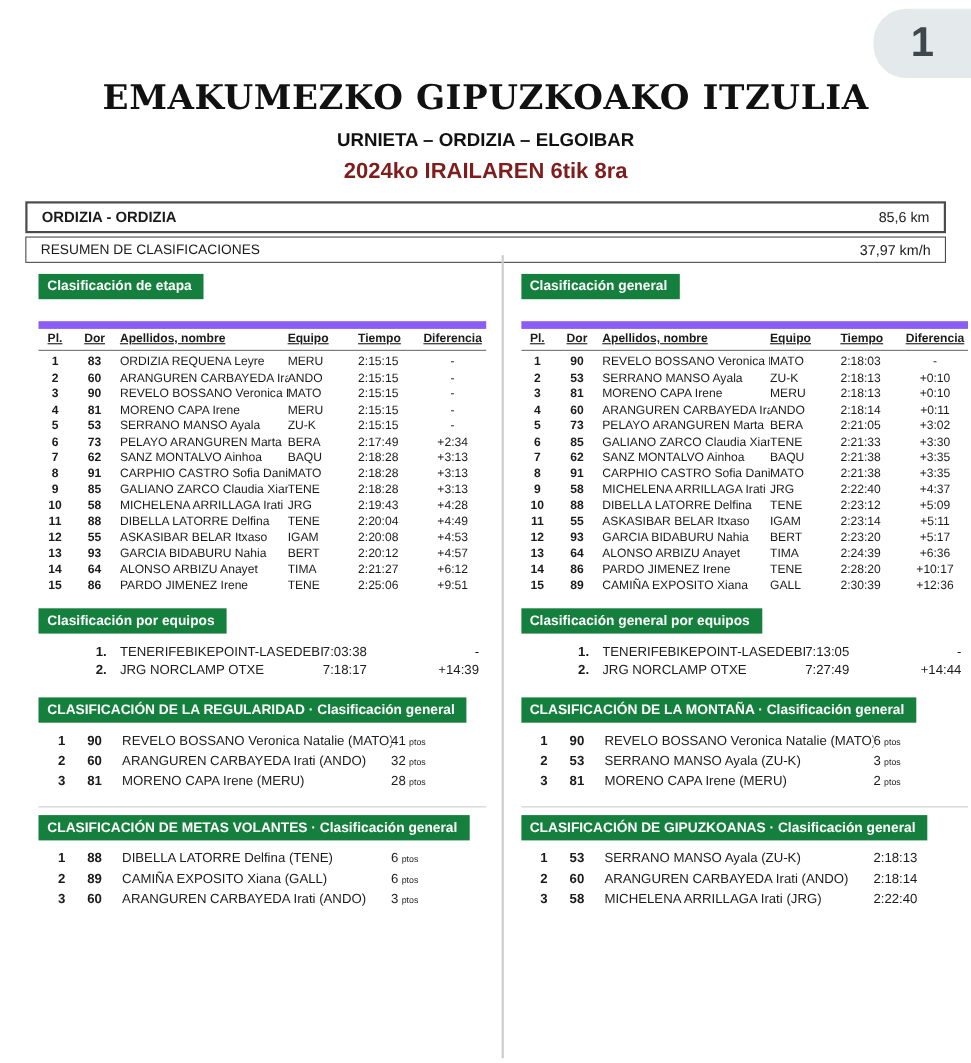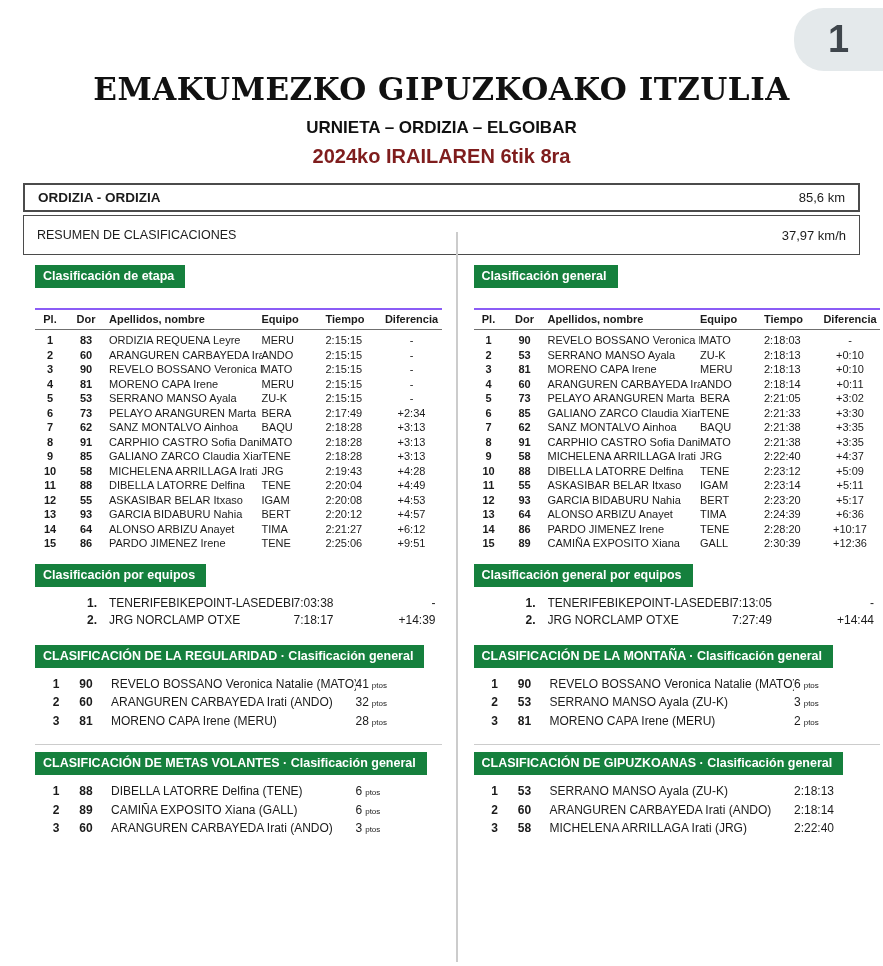--- a/index.html
+++ b/index.html
@@ -30,21 +30,21 @@
   }
   .doc-subtitle { margin-top:11px; font-weight:bold; font-size:17px; color:#111; }
   .doc-dates   { margin-top:7px;  font-weight:bold; font-size:20px; color:#7f1d1d; }
   
   .summary { margin:15px 23px 0 23px; }
   .sum-row {
     border:2px solid #4b4b4b;
     display:flex; justify-content:space-between; align-items:center;
     padding:0 13px; height:29px;
   }
-  .sum-row.second { margin-top:3px; border-width:1.5px; height:40px; }
+  .sum-row.second { margin-top:3px; border-width:1.5px; height:24px; }
   .sum-stage { font-weight:bold; font-size:13.5px; }
   .sum-dist  { font-size:13px; }
   .sum-label { font-size:12.5px; }
   .sum-speed { font-size:13px; }
   
   .columns { display:flex; gap:32px; padding:10px 3px 0 35px; }
   .col { flex:1; min-width:0; }
   .v-divider {
     position:absolute; left:456px; top:232px; height:730px; width:2px;
     background:#cccccc;
@@ -59,23 +59,24 @@
   
   .rtable { margin-top:5px; }
   .tgrid {
     display:grid;
     grid-template-columns:30px 42px 1fr 58px 62px 60px;
     font-size:11px;
   }
   .thead-row {
     font-weight:bold;
     padding:3px 0 4px 0;
-    border-top:2px solid #8b5cf6;
+    border-top:7px solid #8b5cf6;
     border-bottom:1.5px solid #6f6f6f;
     margin-top:20px;
+    text-decoration:underline;
   }
   .tbody .tgrid { line-height:14.5px; }
   .tbody { padding-top:3px; }
   .c-pl   { text-align:center; font-weight:bold; }
   .c-dor  { text-align:center; font-weight:bold; }
   .c-name { text-align:left; padding-left:2px; white-space:nowrap; overflow:hidden; }
   .c-team { text-align:left; }
   .c-time { text-align:left; padding-left:6px; }
   .c-diff { text-align:center; }
   .thead-row .c-pl, .thead-row .c-dor { font-weight:bold; }

